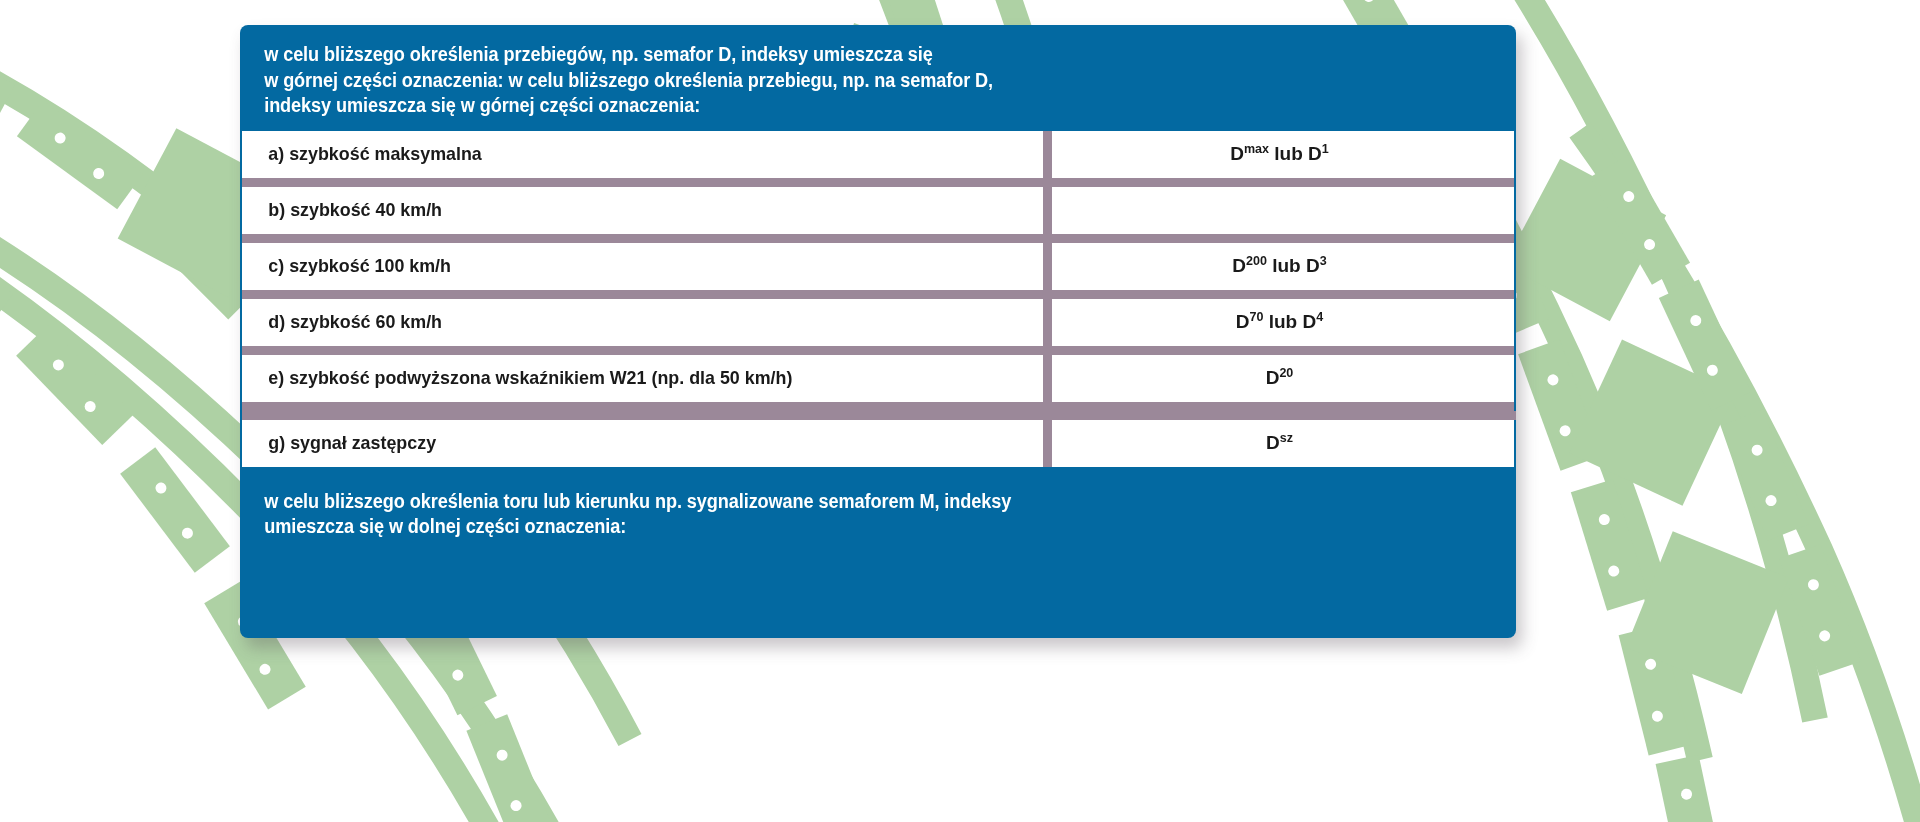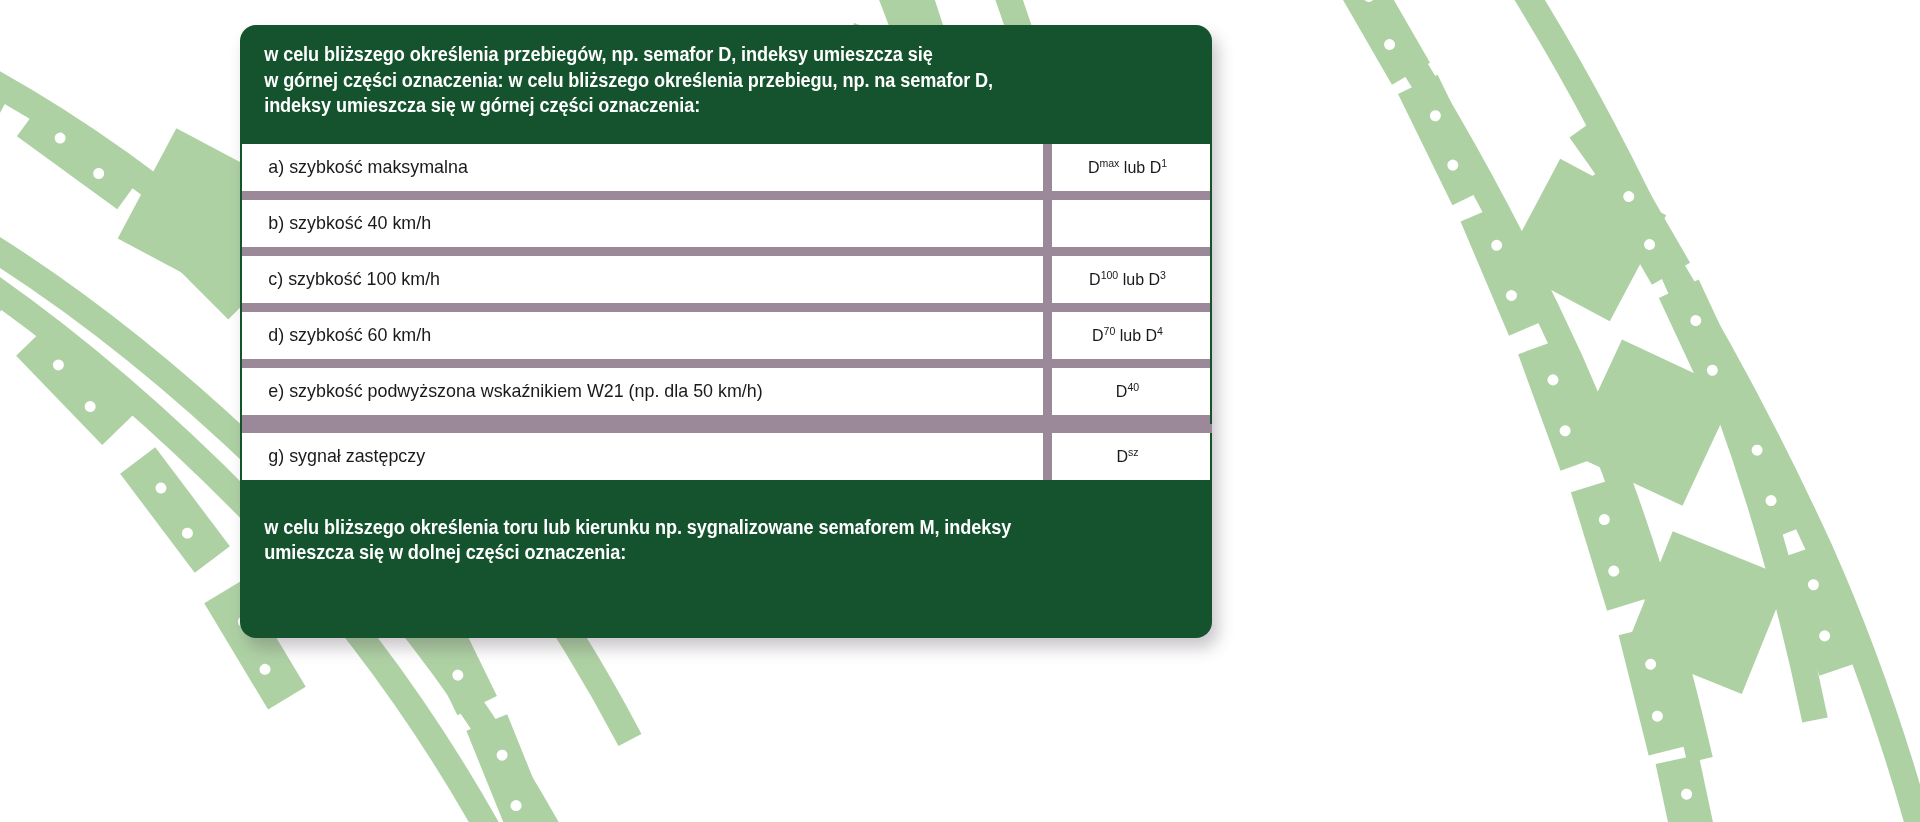--- a/index.html
+++ b/index.html
@@ -23,24 +23,24 @@
     height: 822px;
     z-index: 0;
     pointer-events: none;
   }
 
   
   #card {
     position: absolute;
     left: 240px;
     top: 25px;
-    width: 972px;
+    width: 1276px;
     height: 613px;
-    background: #14532d;
-    border-radius: 16px;
+    background: #0369a1;
+    border-radius: 8px;
     z-index: 3;
     box-shadow: 6px 10px 16px rgba(80,70,80,0.30);
     overflow: hidden;
   }
 
   .section-header {
     color: #ffffff;
     font-weight: bold;
     font-size: 19.5px;
     line-height: 25.5px;
@@ -49,23 +49,24 @@
     padding: 0 26px;
     transform: scaleX(0.93);
     transform-origin: left center;
   }
   #header-block-1 { padding-top: 17px; padding-bottom: 12px; }
   #header-block-2 { padding-top: 22px; padding-bottom: 18px; }
   .section-header .hline { display: block; white-space: nowrap; }
 
   
   .tbl {
-    margin: 13px 2px;
+    margin: 0 2px;
     background: #ffffff;
     position: relative;
+    font-weight: bold;
   }
   .trow {
     display: flex;
     position: relative;
     background: #ffffff;
     height: 47px;
     align-items: center;
   }
   .trow .cell-left {
     width: 803px;
@@ -73,21 +74,21 @@
     box-sizing: border-box;
     font-size: 19px;
     color: #1a1a1a;
     font-stretch: condensed;
     transform: scaleX(0.94);
     transform-origin: left center;
   }
   .trow .cell-right {
     flex: 1;
     text-align: center;
-    font-size: 16px;
+    font-size: 19px;
     color: #1a1a1a;
     position: relative;
   }
   .cell-right sup { font-size: 0.66em; vertical-align: super; }
   .cell-right sub { font-size: 0.66em; vertical-align: sub; }
 
   
   .vdiv {
     position: absolute;
     left: 801px;
@@ -207,37 +208,37 @@
     <div class="hsep"></div>
 
     <div class="trow">
       <div class="cell-left">b) szybkość 40 km/h</div>
     </div>
     <div class="hsep"></div>
 
     <div class="trow">
       <div class="cell-left">c) szybkość 100 km/h</div>
       <div class="cell-right">
-        <span>D</span><sup>100</sup><span> lub </span><span>D</span><sup>3</sup>
+        <span>D</span><sup>200</sup><span> lub </span><span>D</span><sup>3</sup>
       </div>
     </div>
     <div class="hsep"></div>
 
     <div class="trow">
       <div class="cell-left">d) szybkość 60 km/h</div>
       <div class="cell-right">
         <span>D</span><sup>70</sup><span> lub </span><span>D</span><sup>4</sup>
       </div>
     </div>
     <div class="hsep"></div>
 
     <div class="trow">
       <div class="cell-left">e) szybkość podwyższona wskaźnikiem W21 (np. dla 50 km/h)</div>
       <div class="cell-right">
-        <span>D</span><sup>40</sup>
+        <span>D</span><sup>20</sup>
       </div>
     </div>
     <div class="hsep"></div>
 
     <div class="hsep wide"></div>
 
     <div class="trow">
       <div class="cell-left">g) sygnał zastępczy</div>
       <div class="cell-right">
         <span>D</span><sup>sz</sup>

